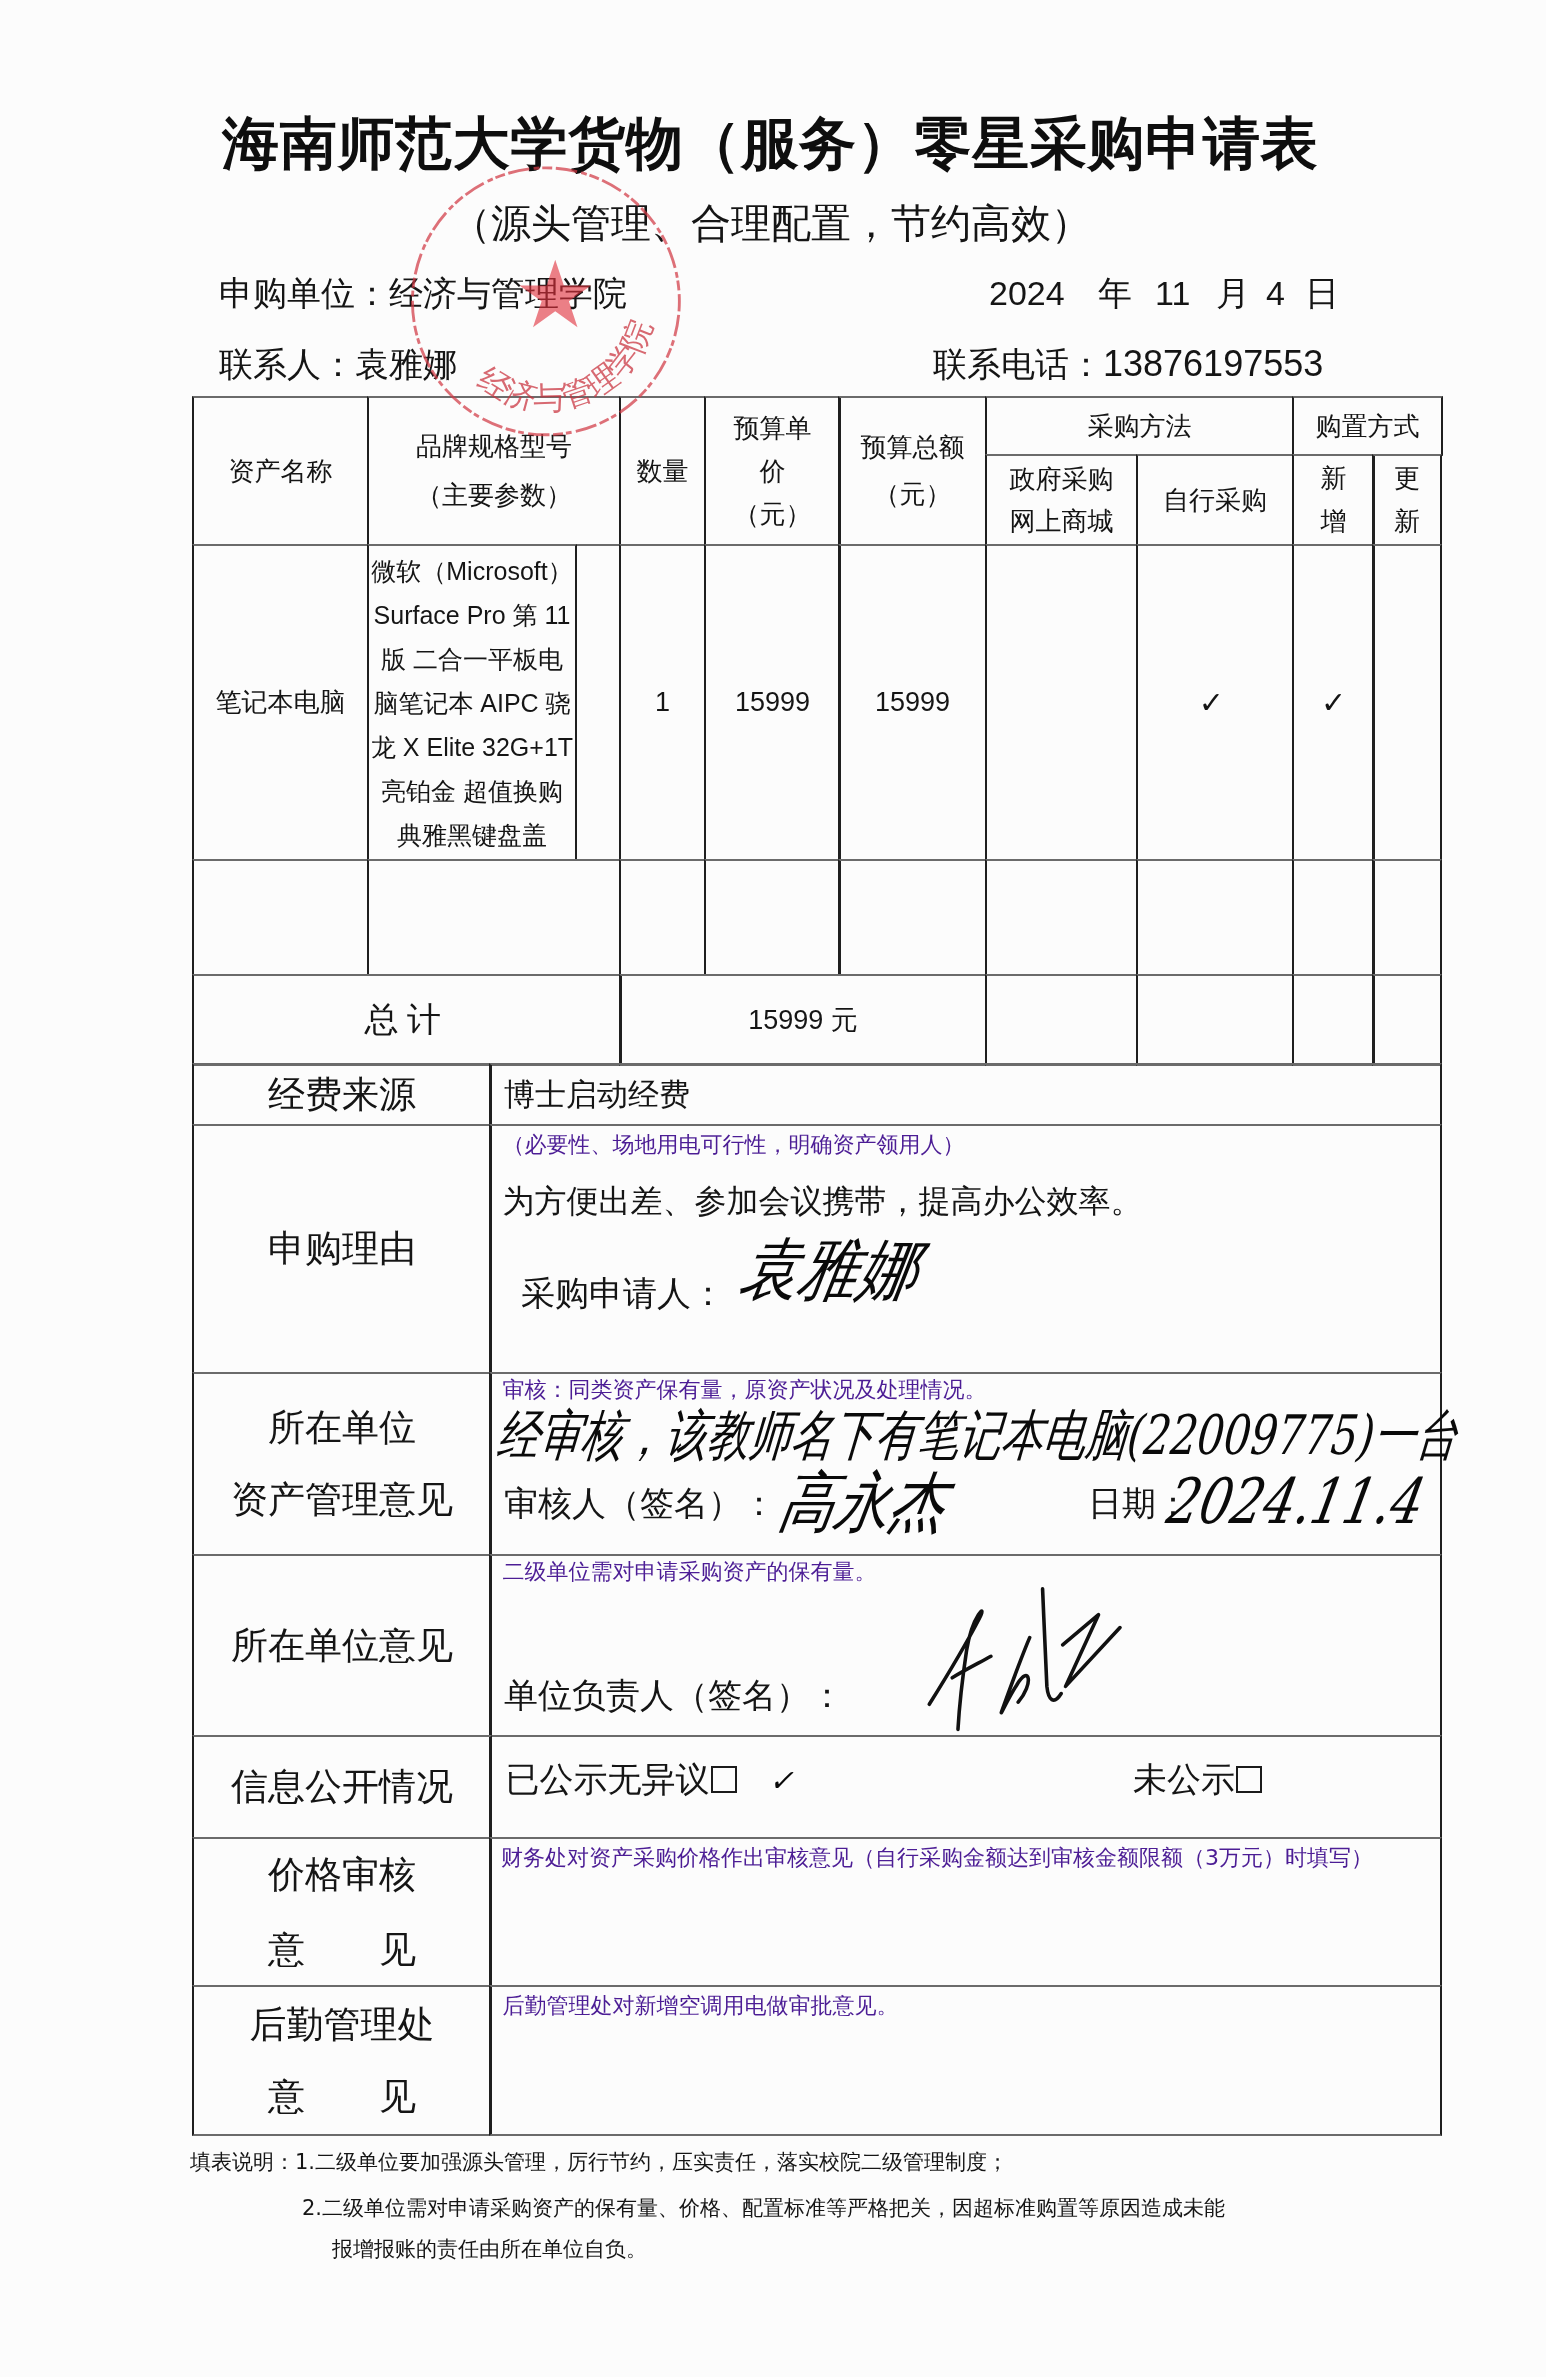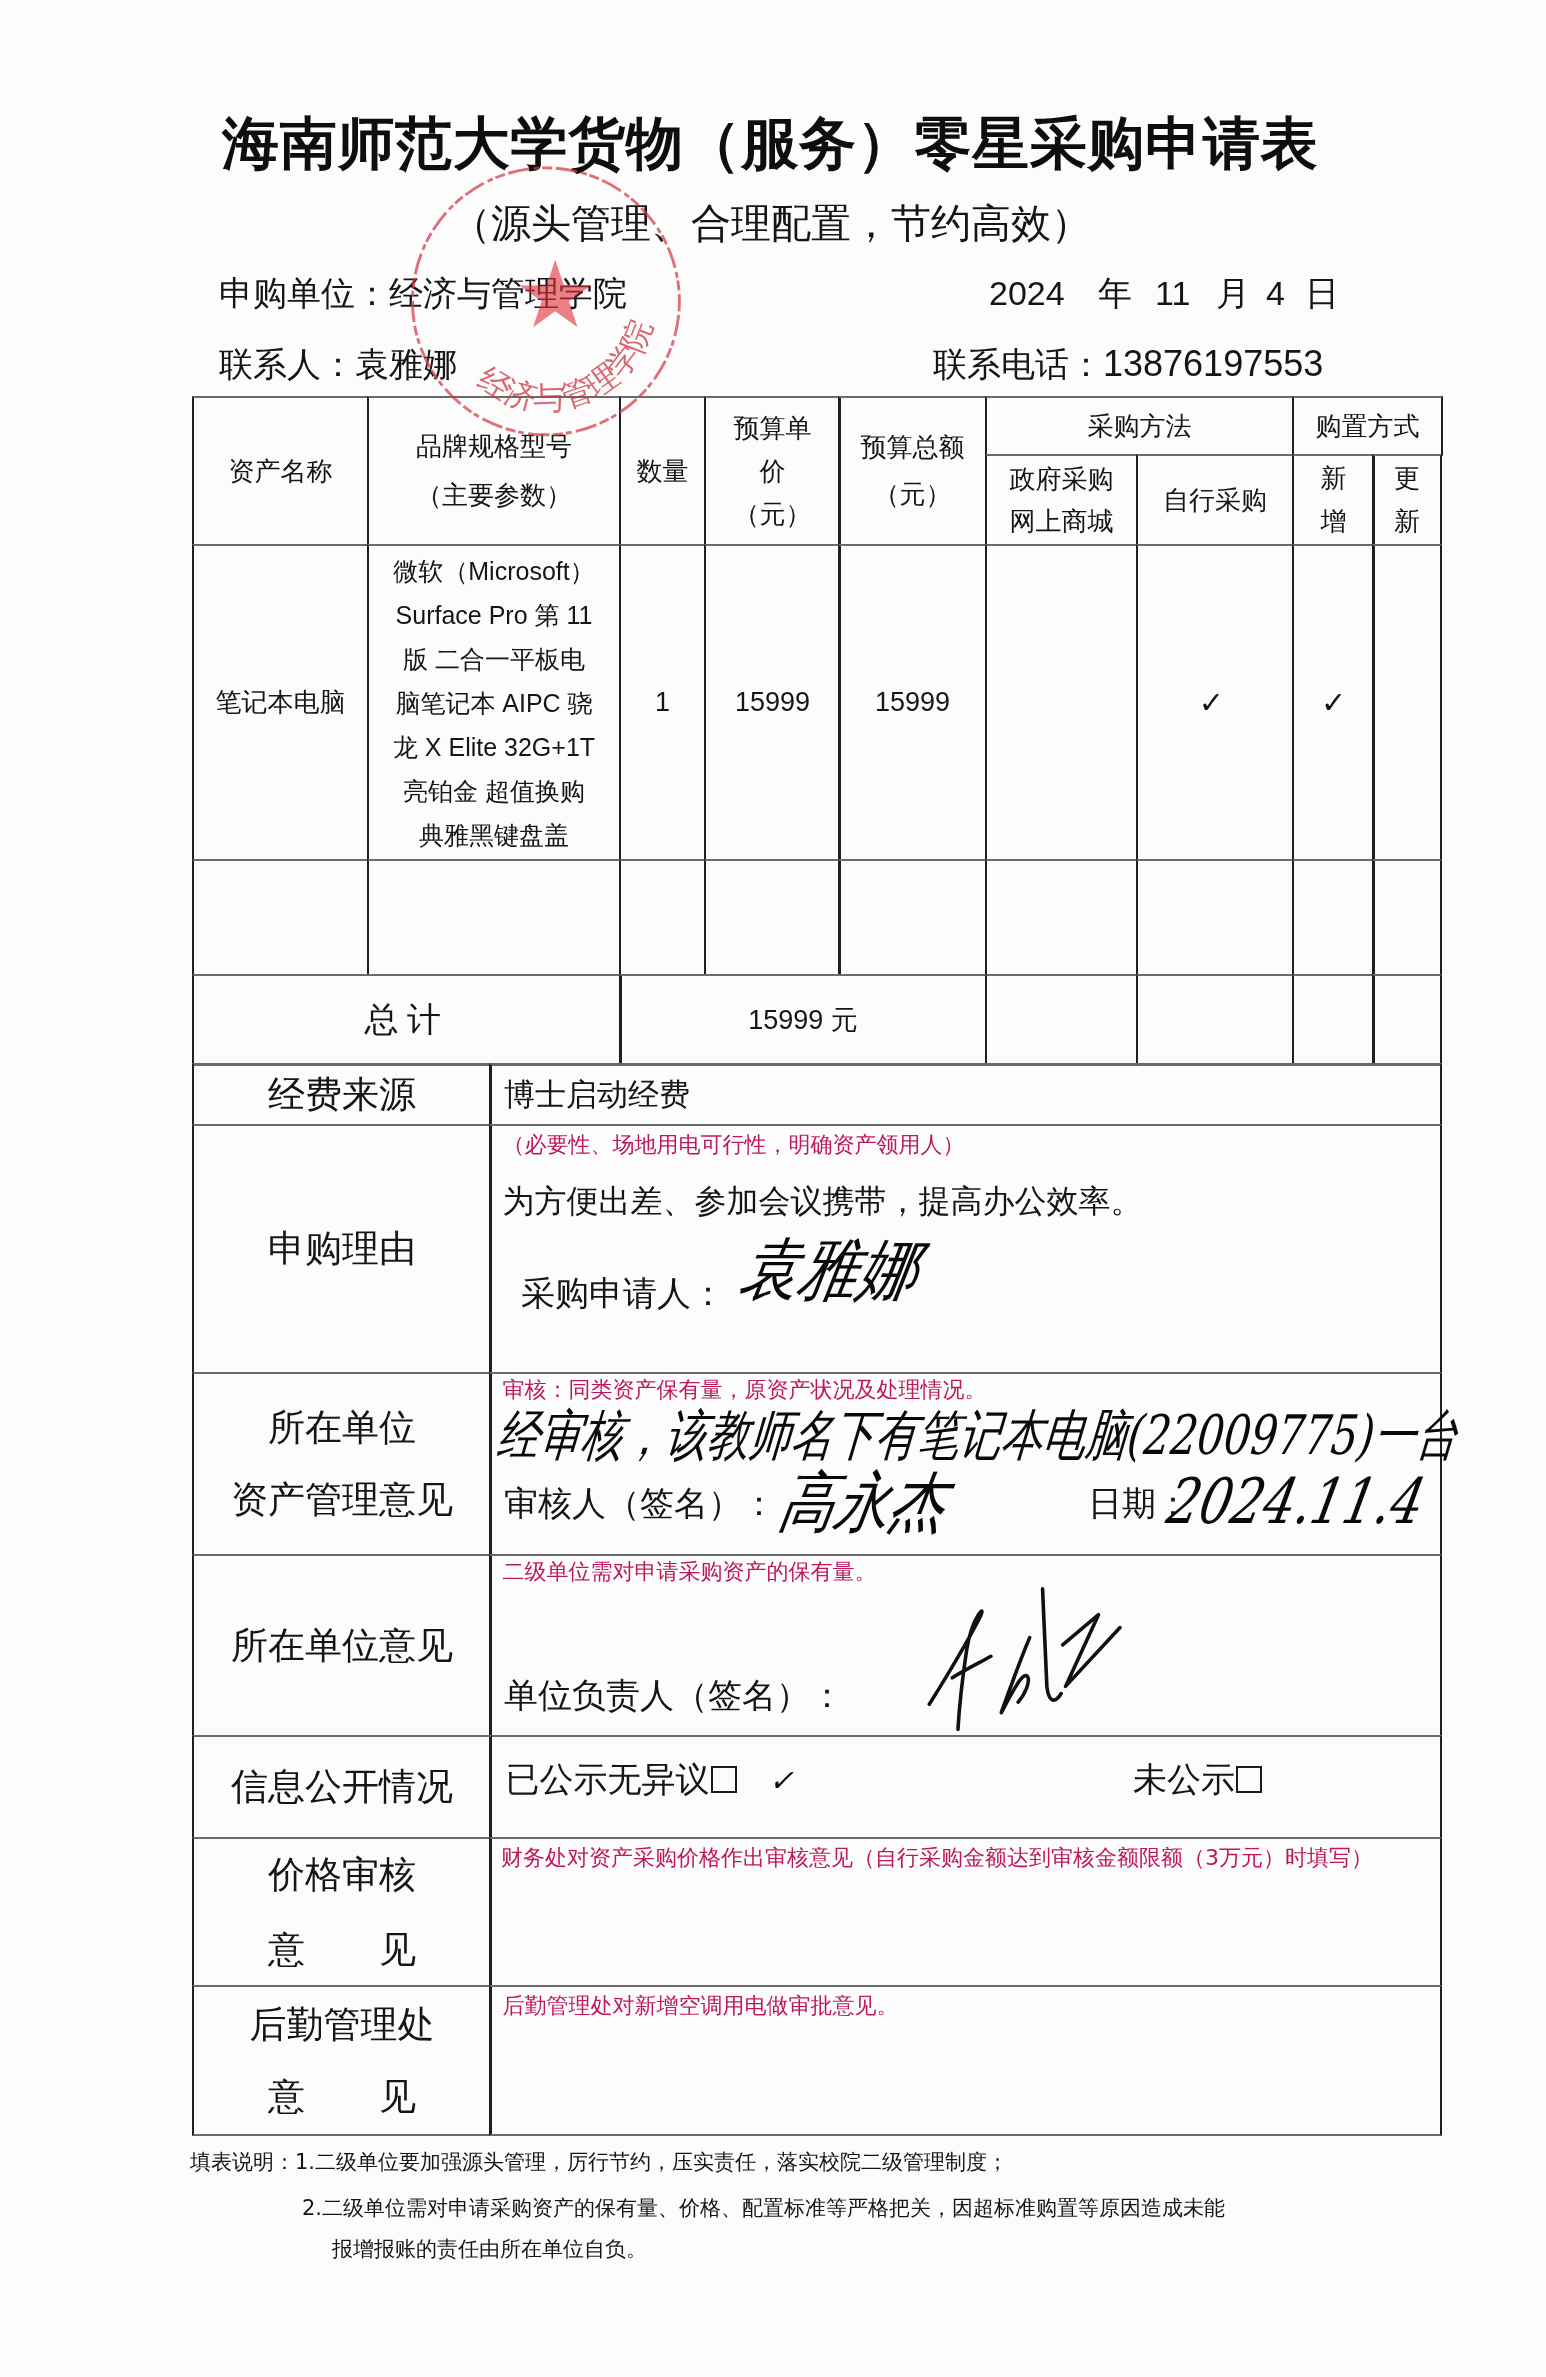--- a/index.html
+++ b/index.html
@@ -22,21 +22,21 @@
   .hdr { font-size:26px; line-height:45px; flex-direction:column; }
   .hdr span { display:block; }
   .item { font-size:26px; }
   .spec { flex-direction:column; font-family:"Liberation Sans", sans-serif; font-size:25px; line-height:44px; }
   .spec span { display:block; white-space:nowrap; }
   .check { font-size:30px; font-family:"DejaVu Sans", sans-serif; }
   .label { font-size:37px; line-height:72px; flex-direction:column; }
   .label span { display:block; }
   .content { display:block; text-align:left; }
   .content > * { position:absolute; white-space:nowrap; }
-  .hint { font-size:22px; line-height:26px; color:#be185d; }
+  .hint { font-size:22px; line-height:26px; color:#4c1d95; }
   .body-text { font-size:32px; line-height:37px; }
   .sig-label { font-size:34px; line-height:40px; }
   .hw {
     font-family:"DejaVu Serif", serif; font-style:italic; color:#0a0a0a;
     transform-origin:left center;
   }
   .box { display:inline-block; width:26px; height:27px; border:2.2px solid #1b1b1b; box-sizing:border-box; vertical-align:-2.9px; margin-left:1.4px; }
   .notes { font-size:21px; line-height:24.4px; }
 </style>
 </head>
@@ -103,21 +103,21 @@
     <span>新</span>
     <span>增</span>
   </div>
   <div class="cell hdr" style="left:1372px;top:454px;width:70px;height:92px;line-height:43px;">
     <span>更</span>
     <span>新</span>
   </div>
 
   <div>
     <div class="cell item" style="left:192px;top:544px;width:177px;height:317px;">笔记本电脑</div>
-    <div class="cell spec" style="left:367px;top:544px;width:254px;height:317px;">
+    <div class="cell spec" style="left:367px;top:544px;width:210px;height:317px;">
       <span>微软（Microsoft）</span>
       <span>Surface Pro 第 11</span>
       <span>版 二合一平板电</span>
       <span>脑笔记本 AIPC 骁</span>
       <span>龙 X Elite 32G+1T</span>
       <span>亮铂金 超值换购</span>
       <span>典雅黑键盘盖</span>
     </div>
     <div class="cell item num" style="left:619px;top:544px;width:87px;height:317px;font-size:27px;">1</div>
     <div class="cell item num" style="left:704px;top:544px;width:137px;height:317px;font-size:27px;">15999</div>

